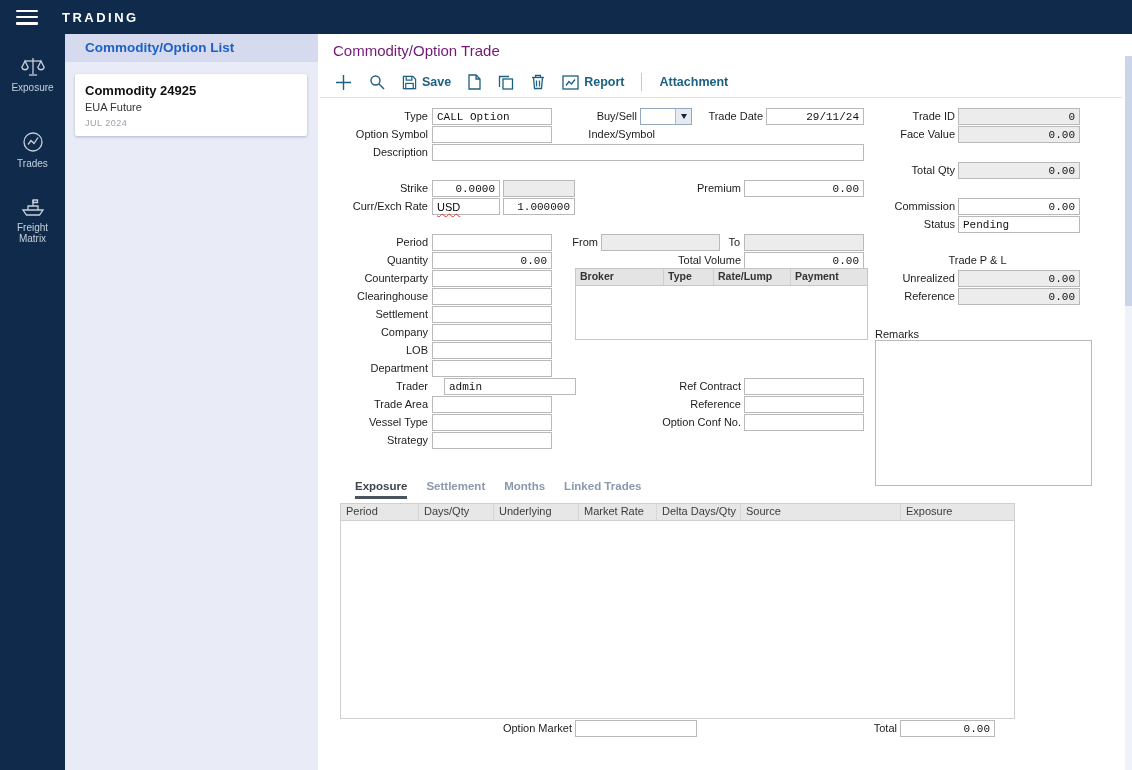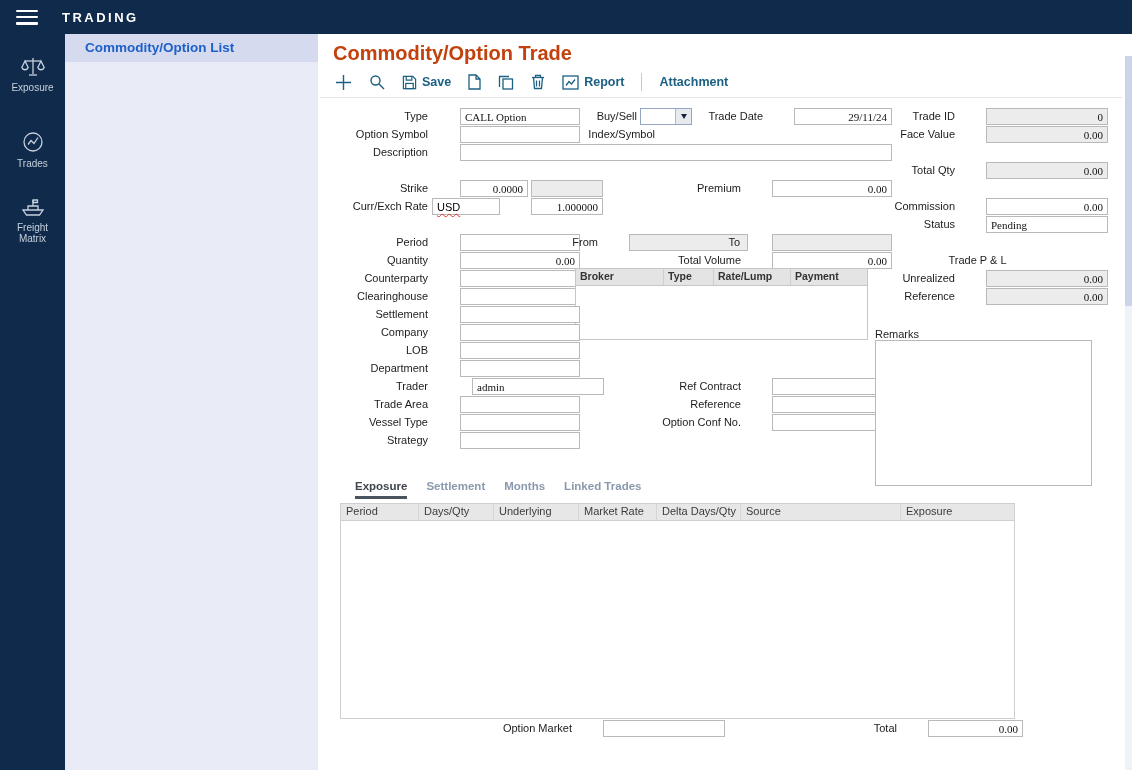--- a/index.html
+++ b/index.html
@@ -22,32 +22,32 @@
   .listpanel{position:absolute;left:65px;top:34px;width:253px;bottom:0;background:#e9ebf6;border-right:2px solid #fff;}
   .list-header{height:28px;line-height:28px;background:#d6daef;color:#1d60c8;font-weight:bold;font-size:13.5px;padding-left:20px;}
   .card{position:absolute;left:10px;top:40px;width:232px;background:#fff;border-radius:2px;
         box-shadow:0 1px 3px rgba(40,50,90,.28);padding:9px 10px 8px;box-sizing:border-box;cursor:pointer;}
   .card-title{font-size:13px;font-weight:bold;color:#111;}
   .card-sub{font-size:11px;color:#333;margin-top:3px;}
   .card-period{font-size:9px;color:#9aa1ac;margin-top:5px;letter-spacing:.5px;}
 
   
   .main{position:absolute;left:320px;top:34px;right:0;bottom:0;background:#fff;}
-  .main-title{position:absolute;left:13px;top:8px;font-size:20px;font-weight:bold;color:#c2410c;}
+  .main-title{position:absolute;left:13px;top:8px;font-size:15px;font-weight:normal;color:#701a75;}
   .toolbar{position:absolute;left:0;right:10px;top:33px;height:30px;display:flex;align-items:center;gap:17px;
            padding-left:15px;border-bottom:1px solid #e3e3e3;}
   .tb{background:none;border:none;padding:0;display:flex;align-items:center;gap:5px;color:#1c6083;cursor:pointer;font-family:inherit;}
   .tb span{font-size:12.5px;font-weight:bold;color:#1c6083;}
   .sep{width:1px;height:18px;background:#c9c9c9;}
 
   
   .lbl{position:absolute;font-size:11px;color:#1c1c1c;text-align:right;height:15px;line-height:15px;white-space:nowrap;}
   .lbl.la{text-align:left;} .lbl.ce{text-align:center;}
-  .inp{position:absolute;height:17px;border:1px solid #b9b9b9;background:#fff;font-family:Liberation Serif, serif;font-size:11px;
-       color:#111;padding:0 4px;box-sizing:border-box;border-radius:0;margin-left:28px;}
+  .inp{position:absolute;height:17px;border:1px solid #b9b9b9;background:#fff;font-family:Liberation Mono, monospace;font-size:11px;
+       color:#111;padding:0 4px;box-sizing:border-box;border-radius:0;}
   .num{text-align:right;}
   .dis{background:#ececec;}
   .combo{position:absolute;height:17px;border:1px solid #93a7c2;background:#fff;box-sizing:border-box;display:flex;cursor:pointer;}
   .combo-val{flex:1;font-size:11px;line-height:15px;padding-left:3px;}
   .combo-btn{width:15px;background:#e7eaef;border-left:1px solid #aeb9c9;display:flex;align-items:center;justify-content:center;}
   .caret{width:0;height:0;border-left:3.5px solid transparent;border-right:3.5px solid transparent;border-top:5px solid #16233a;}
   .inpdiv{position:absolute;height:17px;border:1px solid #b9b9b9;background:#fff;box-sizing:border-box;
           font-size:11px;padding:0 4px;display:flex;align-items:center;cursor:text;}
   .misspell{text-decoration-line:underline;text-decoration-style:wavy;text-decoration-color:#e03131;
             text-decoration-thickness:1px;text-underline-offset:2px;}
@@ -115,20 +115,25 @@
         <path d="M8 14v-4h10v4"></path>
         <path d="M13 10V4"></path>
         <path d="M13 4h4.5v2.5H13z"></path>
     </svg>
     <div class="nav-label">Freight Matrix</div>
   </div>
 </div>
 
 <div class="listpanel">
   <div class="list-header">Commodity/Option List</div>
+  <div class="card">
+    <div class="card-title">Commodity 24925</div>
+    <div class="card-sub">EUA Future</div>
+    <div class="card-period">JUL 2024</div>
+  </div>
 </div>
 
 <div class="main">
   <div class="main-title">Commodity/Option Trade</div>
 
   <div class="toolbar">
     <button class="tb">
       <svg width="17" height="17" viewBox="0 0 17 17" fill="none" stroke="#1c6083" stroke-width="1.4">
           <path d="M8.5 1v15M1 8.5h15"></path>
         </svg>

